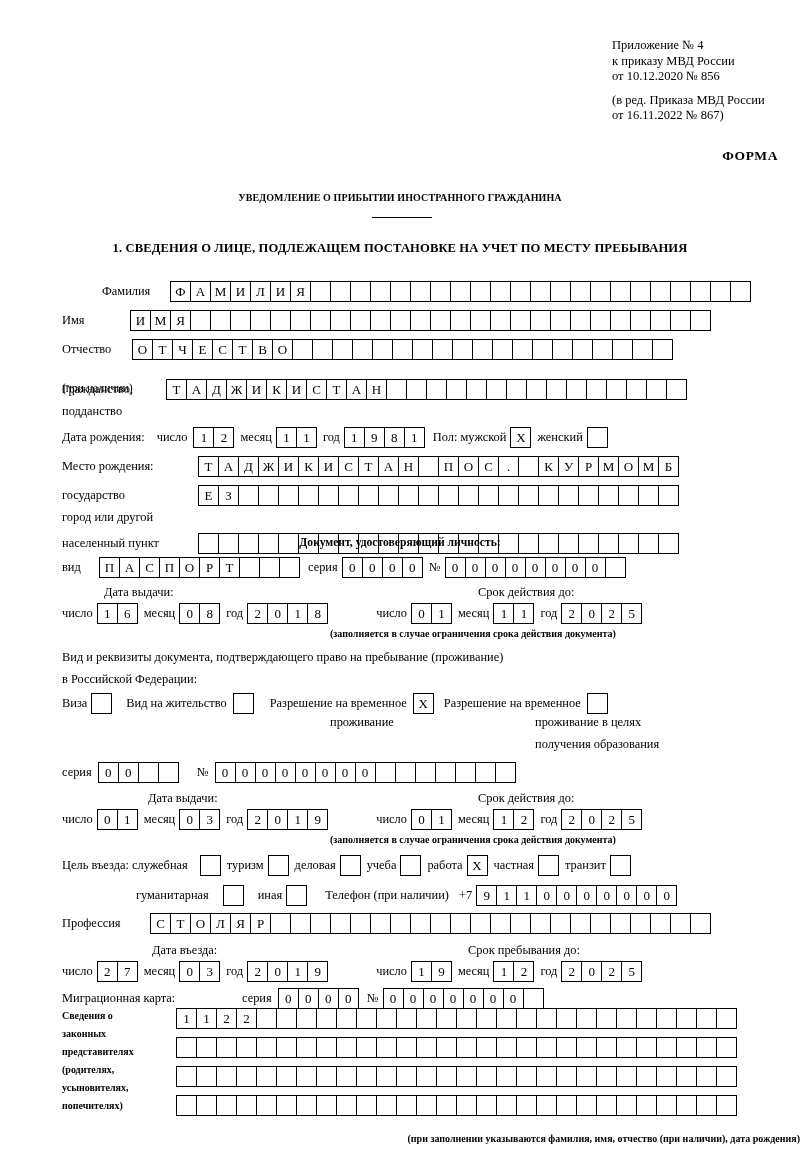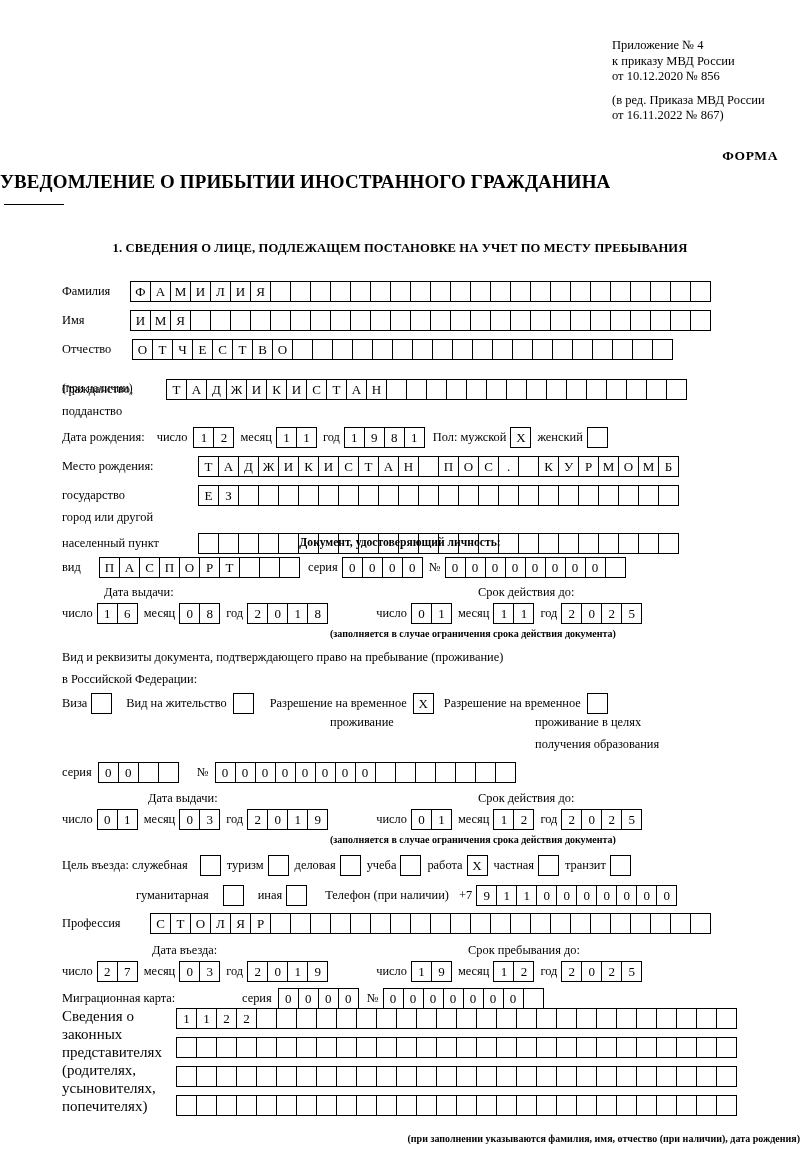--- a/index.html
+++ b/index.html
@@ -36,23 +36,23 @@
     position: absolute;
     right: 22px;
     top: 148px;
     font-size: 13.5px;
     font-weight: bold;
     letter-spacing: 0.6px;
   }
   .title {
     position: absolute;
     left: 0; right: 0;
-    top: 172px;
-    text-align: left;
-    font-size: 19px;
+    top: 188px;
+    text-align: center;
+    font-size: 10px;
     font-weight: bold;
     line-height: 19px;
     letter-spacing: 0.1px;
   }
   .title .uline {
     display: inline-block;
     width: 60px;
     border-bottom: 1px solid #000;
     vertical-align: 2px;
     margin-left: 4px;
@@ -110,22 +110,23 @@
     text-align: center;
     font-weight: bold;
   }
   .ml4 { margin-left: 4px; }
   .ml6 { margin-left: 6px; }
   .ml8 { margin-left: 8px; }
   .ml10 { margin-left: 10px; }
   .ml12 { margin-left: 12px; }
   .multiline {
     position: absolute;
-    font-size: 15px;
+    font-size: 10px;
     line-height: 18px;
+    font-weight: bold;
   }
 </style>
 </head>
 <body>
 
 <div class="page">
 
   <div class="hdr">
     <div>Приложение № 4</div>
     <div>к приказу МВД России</div>
@@ -140,21 +141,21 @@
   <div class="title">
     <div>УВЕДОМЛЕНИЕ О ПРИБЫТИИ ИНОСТРАННОГО ГРАЖДАНИНА</div>
     <div>
       <span class="uline"></span>
     </div>
   </div>
 
   <div class="section1">1. СВЕДЕНИЯ О ЛИЦЕ, ПОДЛЕЖАЩЕМ ПОСТАНОВКЕ НА УЧЕТ ПО МЕСТУ ПРЕБЫВАНИЯ</div>
 
   <div class="row" style="left:62px; top:281px;">
-    <span class="lbl" style="width:68px;">Фамилия</span>
+    <span class="lbl" style="width:68px;margin-left:40px;">Фамилия</span>
     <span class="cells">
       <span class="cell">Ф</span>
       <span class="cell">А</span>
       <span class="cell">М</span>
       <span class="cell">И</span>
       <span class="cell">Л</span>
       <span class="cell">И</span>
       <span class="cell">Я</span>
       <span class="cell"></span>
       <span class="cell"></span>

